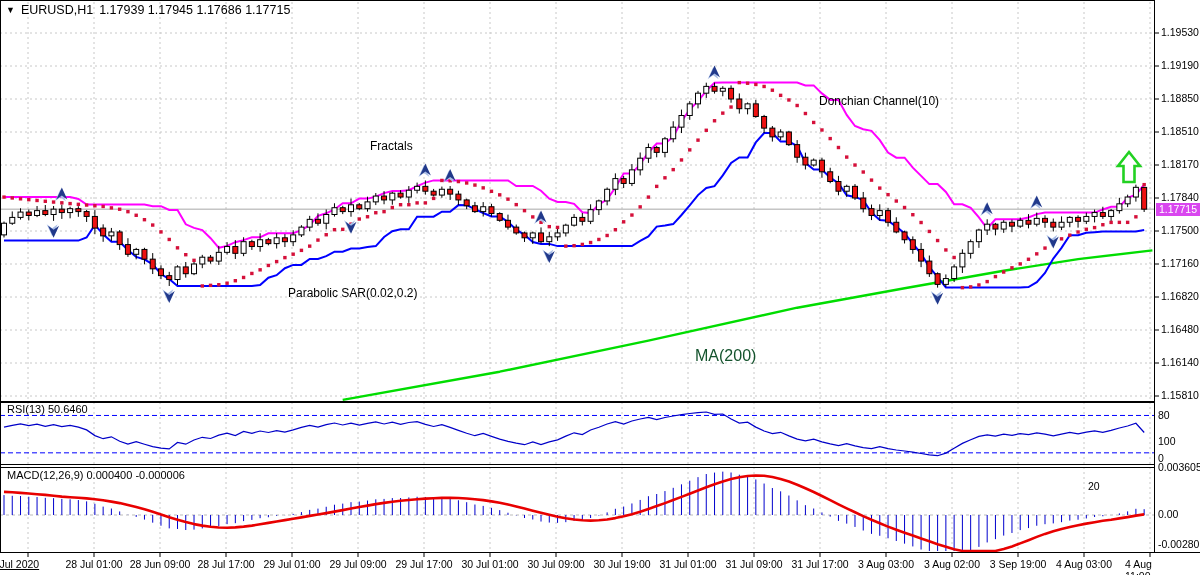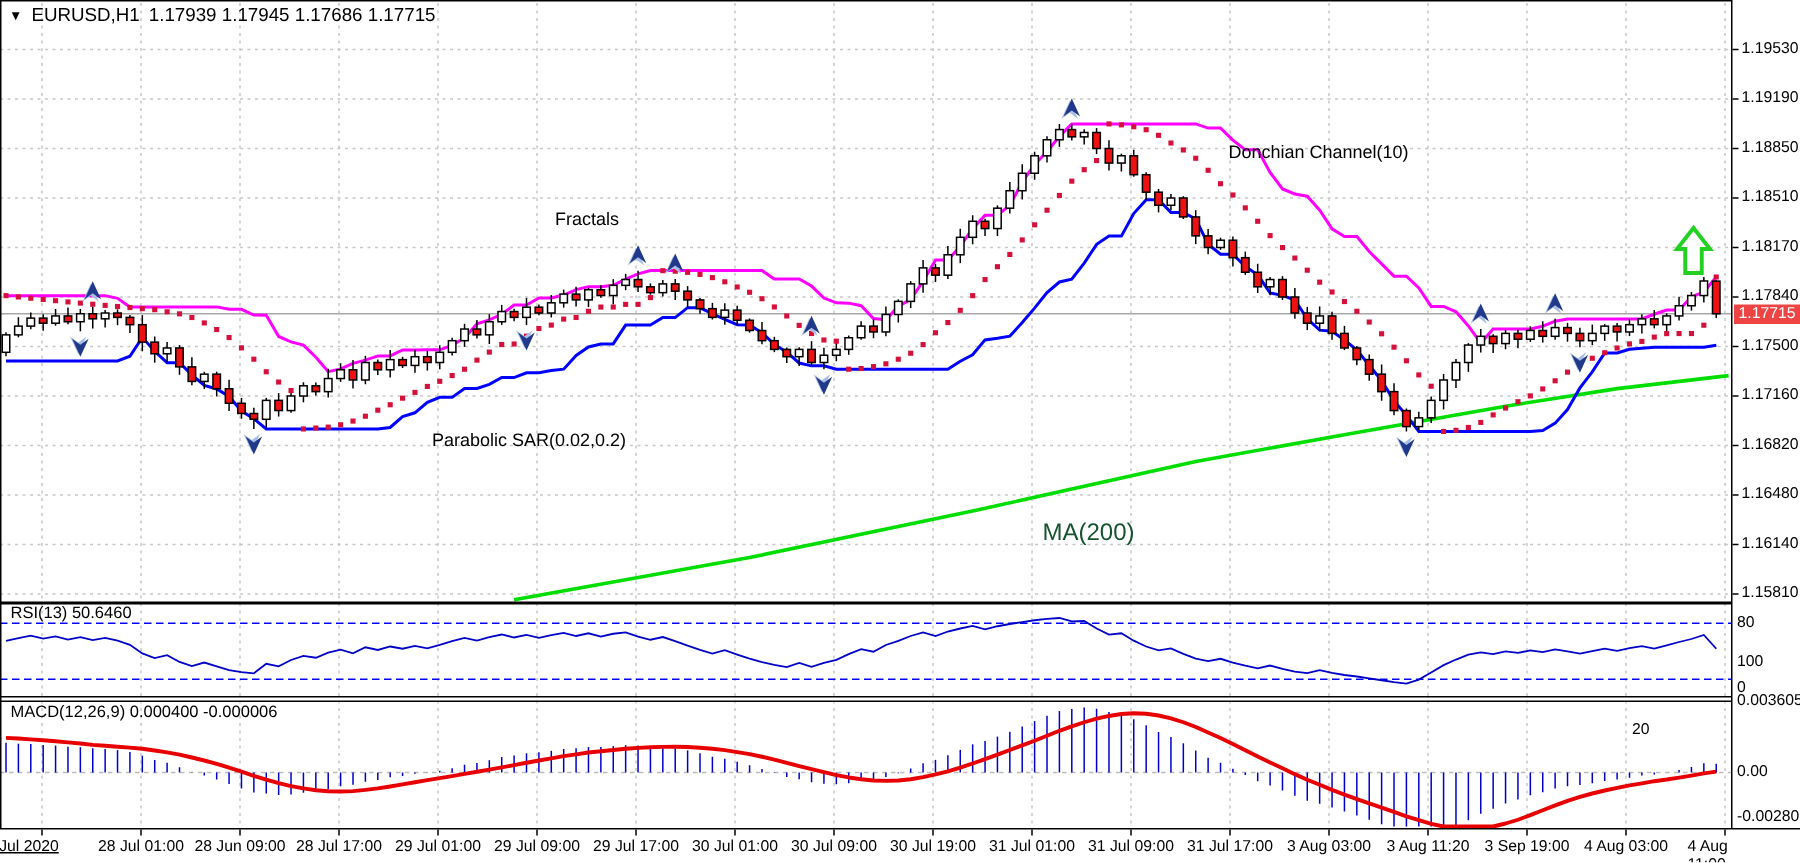--- a/index.html
+++ b/index.html
@@ -10,21 +10,21 @@
   .title-bar{left:6px;top:3px;font-size:12.5px;display:flex;align-items:center;gap:6px;}
   .tri{font-size:9px;position:relative;top:0px;}
   .lbl{font-size:12px;}
   .lbl-fractals{left:370px;top:139px;}
   .lbl-donchian{left:819px;top:94px;}
   .lbl-psar{left:288px;top:286px;}
   .lbl-ma{left:695px;top:347px;font-size:16px;color:#14532d;}
   .lbl-rsi{left:7px;top:403px;font-size:11px;}
   .lbl-macd{left:7px;top:469px;font-size:11px;}
   .ax-label{position:absolute;font-size:10.5px;color:#000;line-height:11px;}
-  .badge{position:absolute;left:1156px;top:203px;width:44px;height:13px;background:#ef4444;color:#fff;
+  .badge{position:absolute;left:1156px;top:203px;width:44px;height:13px;background:#d946ef;color:#fff;
          font-size:10.5px;line-height:13px;text-align:center;}
   .date-label{position:absolute;top:558px;font-size:10.5px;color:#000;transform:translateX(-50%);}
 </style>
 </head>
 <body>
 
 <div class="stage">
   <svg id="chart-svg" width="1200" height="575">
       <line x1="28" y1="2" x2="28" y2="552" stroke="#c8c8c8" stroke-width="1" stroke-dasharray="2,3"></line>
       <line x1="94" y1="2" x2="94" y2="552" stroke="#c8c8c8" stroke-width="1" stroke-dasharray="2,3"></line>
@@ -734,18 +734,18 @@
       <div class="date-label" style="left: 292px;">29 Jul 01:00</div>
       <div class="date-label" style="left: 358px;">29 Jul 09:00</div>
       <div class="date-label" style="left: 424px;">29 Jul 17:00</div>
       <div class="date-label" style="left: 490px; text-align: right;">30 Jul 01:00</div>
       <div class="date-label" style="left: 556px;">30 Jul 09:00</div>
       <div class="date-label" style="left: 622px;">30 Jul 19:00</div>
       <div class="date-label" style="left: 688px;">31 Jul 01:00</div>
       <div class="date-label" style="left: 754px;">31 Jul 09:00</div>
       <div class="date-label" style="left: 820px;">31 Jul 17:00</div>
       <div class="date-label" style="left: 886px;">3 Aug 03:00</div>
-      <div class="date-label" style="left: 952px;">3 Aug 11:20</div>
+      <div class="date-label" style="left: 952px;">3 Aug 02:00</div>
       <div class="date-label" style="left: 1018px;">3 Sep 19:00</div>
       <div class="date-label" style="left: 1084px;">4 Aug 03:00</div>
       <div class="date-label" style="left: 1150px;">4 Aug 11:00</div>
     </div>
 </div>
 
 </body></html>

